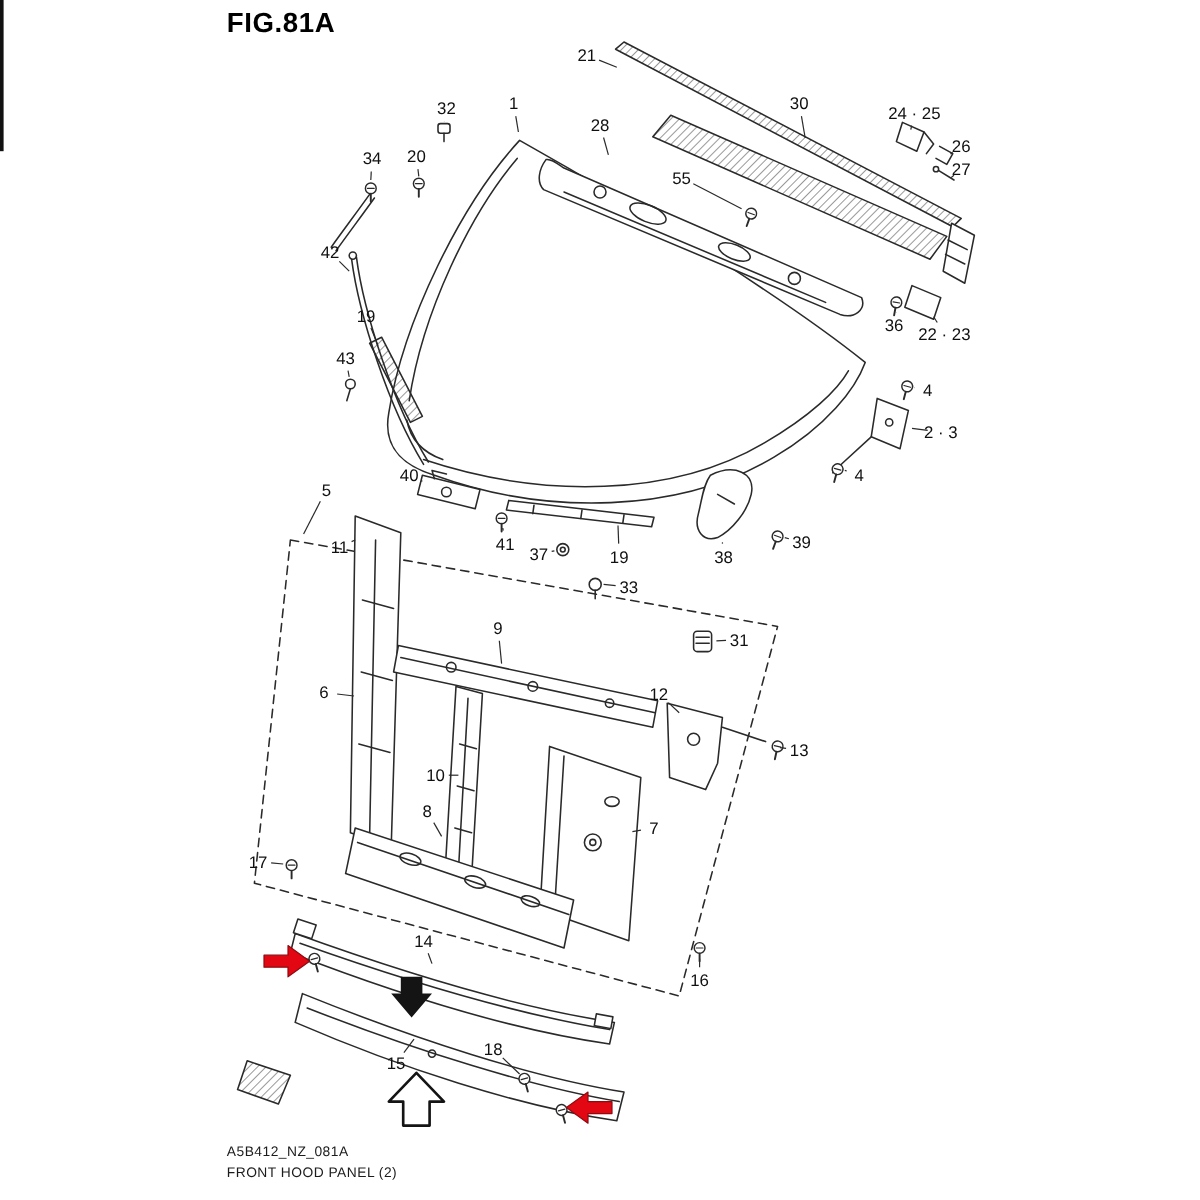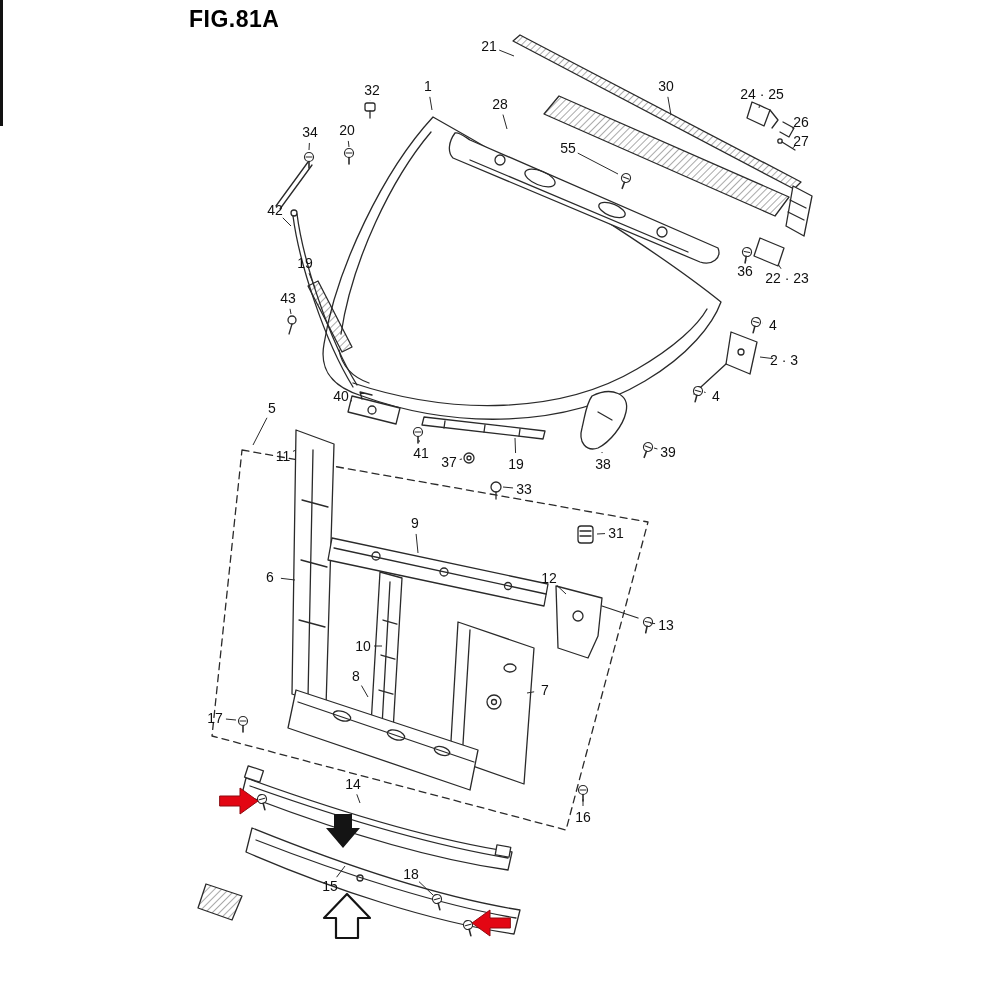--- a/index.html
+++ b/index.html
@@ -299,14 +299,18 @@
         <text x="353" y="784" dy="5" class="callout">14</text>
         <line x1="583" y1="806" x2="583" y2="799" class="leader"></line>
         <text x="583" y="817" dy="5" class="callout">16</text>
         <line x1="418.95691098557927" y1="881.5952332135075" x2="433" y2="895" class="leader"></line>
         <text x="411" y="874" dy="5" class="callout">18</text>
         <line x1="336.6" y1="877.2" x2="345" y2="866" class="leader"></line>
         <text x="330" y="886" dy="5" class="callout">15</text>
       </g>
   </svg>
 
+  <div class="footer">
+    <div>A5B412_NZ_081A</div>
+    <div>FRONT HOOD PANEL (2)</div>
+  </div>
 
 </div>
 
 </body></html>

